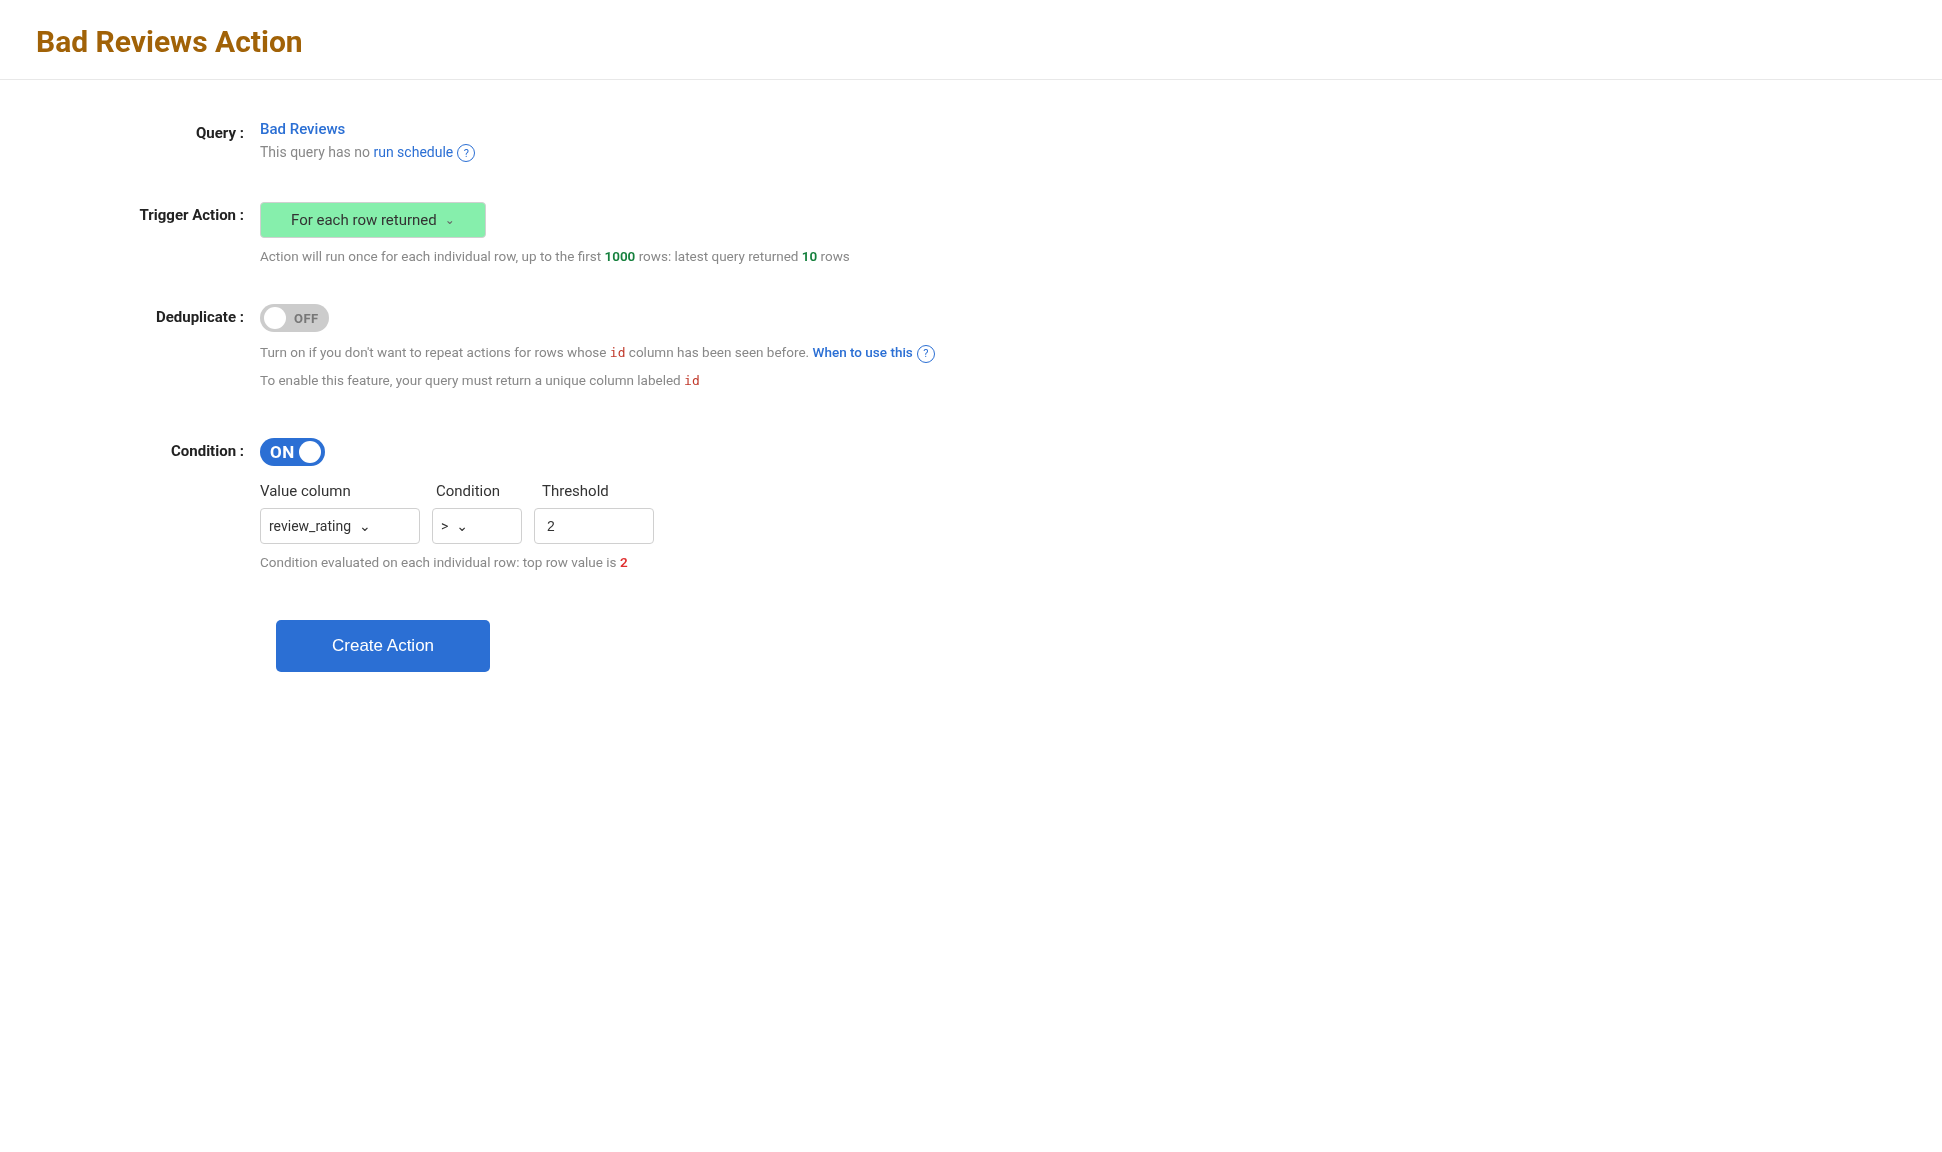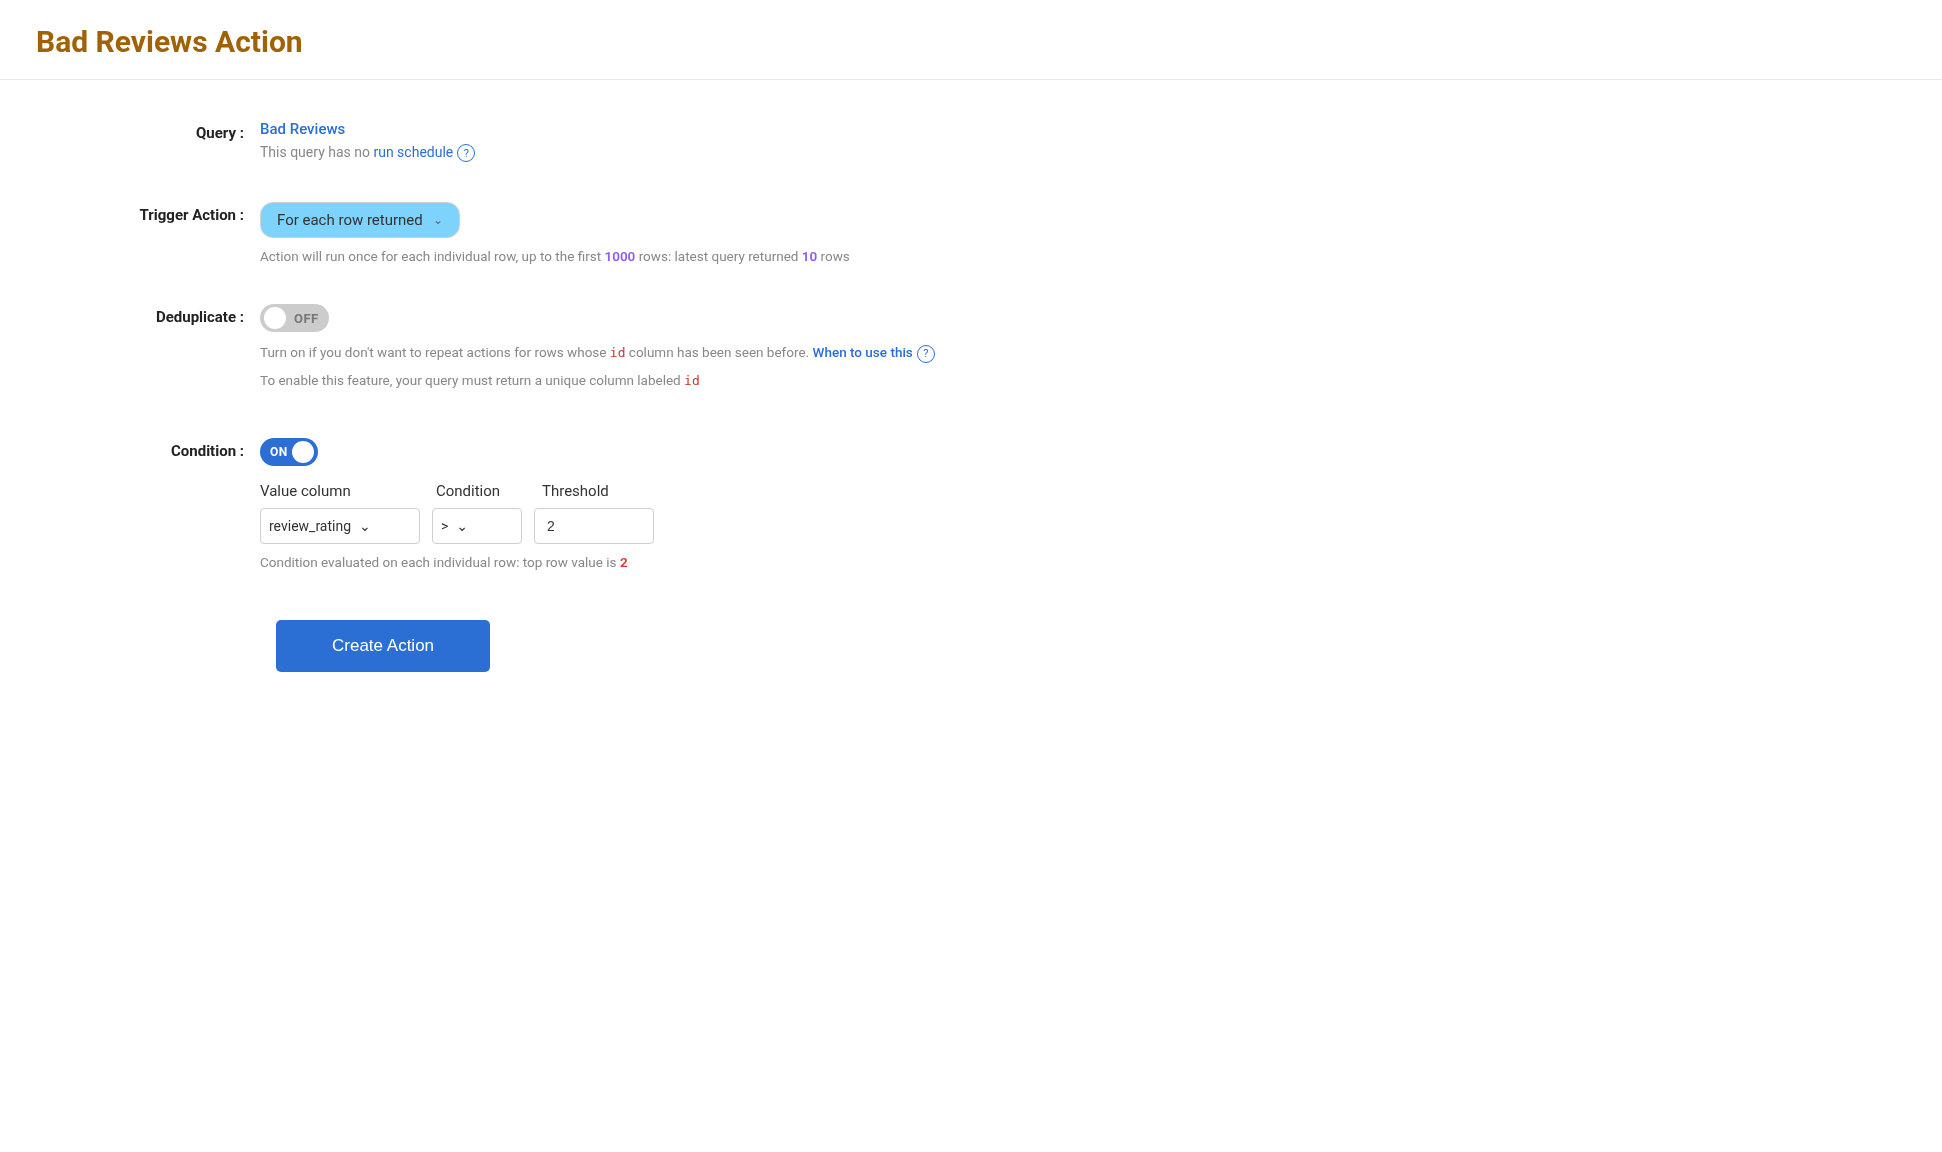--- a/index.html
+++ b/index.html
@@ -79,44 +79,44 @@
       font-size: 11px;
       vertical-align: middle;
       margin-left: 4px;
       cursor: pointer;
     }
 
     .select-dropdown {
       display: inline-flex;
       align-items: center;
       border: 1px solid #d0d0d0;
-      border-radius: 13px;
-      padding: 8px 16px;
+      border-radius: 4px;
+      padding: 8px 30px;
       font-size: 15px;
       color: #333;
-      background: #7dd3fc;
+      background: #86efac;
       cursor: pointer;
       gap: 8px;
       min-width: 200px;
     }
 
     .select-dropdown .chevron {
       color: #666;
       font-size: 12px;
       margin-left: auto;
     }
 
     .action-description {
       color: #888;
       font-size: 13.5px;
       margin-top: 10px;
     }
 
     .action-description .highlight-red {
-      color: #8b5cf6;
+      color: #15803d;
       font-weight: 600;
     }
 
     
     .toggle-wrapper {
       display: flex;
       align-items: center;
       gap: 8px;
       margin-bottom: 10px;
     }
@@ -127,21 +127,21 @@
       align-items: center;
       background: #2b6fd4;
       border-radius: 26px;
       padding: 3px 4px 3px 10px;
       gap: 4px;
       cursor: pointer;
     }
 
     .toggle-on-label {
       color: #fff;
-      font-size: 12px;
+      font-size: 17px;
       font-weight: 700;
       letter-spacing: 0.5px;
     }
 
     .toggle-on-circle {
       width: 22px;
       height: 22px;
       background: #fff;
       border-radius: 50%;
     }

